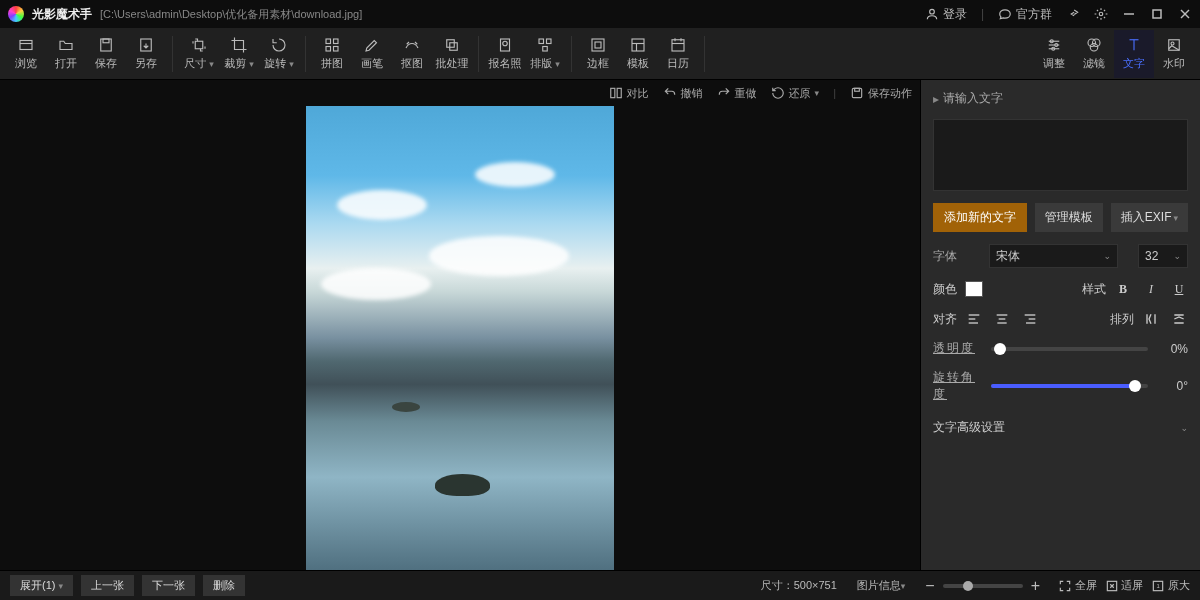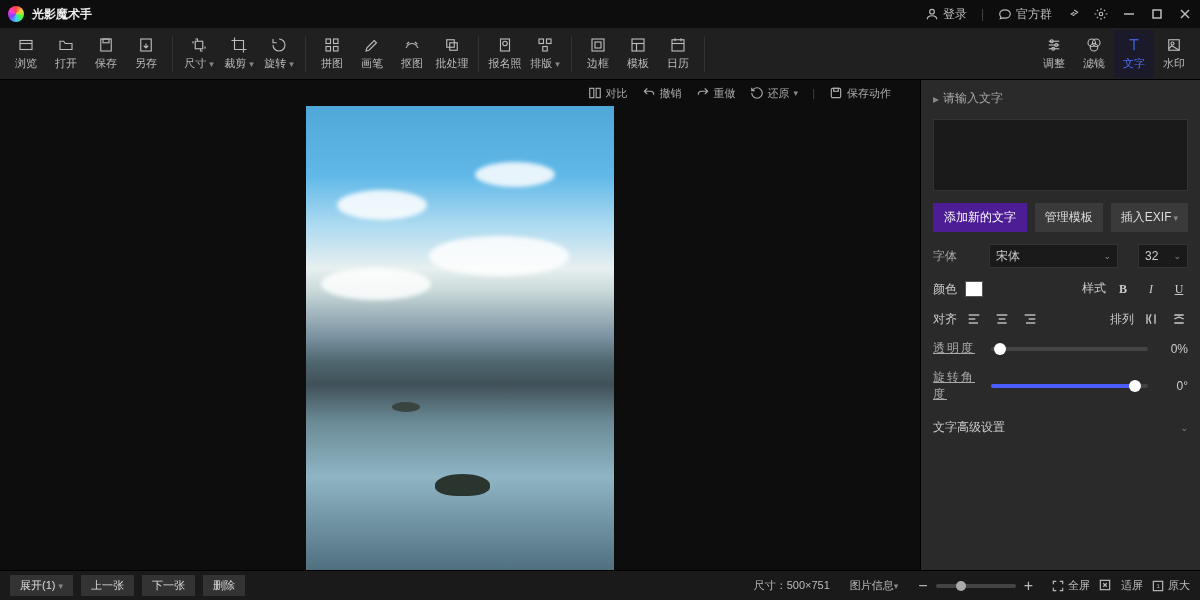--- a/index.html
+++ b/index.html
@@ -15,33 +15,33 @@
 .toolbar { height: 52px; background: #202020; display: flex; align-items: center; padding: 11px 6px; border-bottom: 1px solid #000; }
 .tool-group { display: flex; align-items: center; }
 .tool-btn { width: 40px; height: 48px; display: flex; flex-direction: column; align-items: center; justify-content: center; gap: 2px; color: #bbb; cursor: pointer; }
 .tool-btn svg, .tool-ico { width: 18px; height: 18px; stroke: #bbb; fill: none; stroke-width: 1.5; }
 .tool-btn.active { color: #4a6fff; background: #1a1a2a; }
 .tool-btn.active svg { stroke: #4a6fff; }
 .tool-lbl { font-size: 11px; }
 .sep { width: 1px; height: 36px; background: #333; margin: 0 6px; }
 .main { flex: 1; display: flex; min-height: 0; }
 .canvas-area { flex: 1; background: #0d0d0d; display: flex; flex-direction: column; position: relative; }
-.canvas-toolbar { height: 28px; display: flex; align-items: center; justify-content: flex-end; gap: 14px; padding: 0 29px; color: #aaa; font-size: 11px; }
+.canvas-toolbar { height: 28px; display: flex; align-items: center; justify-content: flex-end; gap: 14px; padding: 0 8px; color: #aaa; font-size: 11px; }
 .canvas-toolbar span { display: flex; align-items: center; gap: 4px; }
 .canvas-center { flex: 1; display: flex; align-items: center; justify-content: center; }
 .photo { width: 308px; height: 464px; background: linear-gradient(180deg,#4fa8d8 0%,#5fb8e8 15%,#a8d8f0 25%,#e8f0f0 35%,#c8d8d8 40%,#7890a0 50%,#506870 55%,#405058 60%,#6a8a95 68%,#8fb5c5 80%,#507080 100%); position:relative; overflow:hidden; }
 .cloud { position:absolute; background:#fff; border-radius:50%; opacity:0.85; filter:blur(2px); }
 .island { position:absolute; bottom:16%; left:42%; width:55px; height:22px; background:#2a3530; border-radius:50% 50% 40% 40%; }
 .island2 { position:absolute; bottom:34%; left:28%; width:28px; height:10px; background:#3a4540; border-radius:50%; }
 .sidebar { width: 280px; background: #2a2a2a; border-left: 1px solid #000; display: flex; flex-direction: column; padding: 10px 12px; gap: 12px; color: #ccc; font-size: 12px; }
 .side-head { color: #aaa; font-size: 12px; display:flex; align-items:center; gap:4px; }
 .text-input-area { height: 72px; background: #1a1a1a; border: 1px solid #333; }
 .btn-row { display: flex; gap: 8px; }
 .btn { padding: 6px 10px; background: #3a3a3a; border: none; color: #ddd; font-size: 12px; cursor: pointer; }
-.btn.primary { background: #4c1d95; color: #fff; flex:1; }
+.btn.primary { background: #a16207; color: #fff; flex:1; }
 .btn.exif { display:flex; align-items:center; gap:2px; }
 .field-row { display: flex; align-items: center; gap: 20px; }
 .field-row .label { width: 36px; color: #aaa; }
 .select { flex: 1; height: 24px; background: #1a1a1a; border: 1px solid #333; color: #ccc; padding: 0 6px; display:flex; align-items:center; justify-content:space-between; }
 .select.small { flex:0 0 50px; }
 .color-sw { width: 18px; height: 16px; background: #fff; border:1px solid #555; }
 .style-row { display:flex; align-items:center; justify-content:space-between; }
 .style-btns { display:flex; gap:10px; color:#ccc; }
 .style-btns span { width:18px; height:18px; display:flex; align-items:center; justify-content:center; border:1px solid transparent; cursor:pointer; font-family: "Times New Roman", serif; }
 .slider-row { display:flex; align-items:center; gap:10px; }
@@ -58,20 +58,21 @@
 .zoom-thumb { position:absolute; left:32%; top:50%; width:10px; height:10px; background:#aaa; border-radius:50%; transform:translate(-50%,-50%); }
 .chev { font-size:9px; color:#888; }
 svg { display:block; }
 </style>
 </head>
 <body>
 
 <div class="titlebar">
   <span class="logo"></span>
   <span class="app-title">光影魔术手</span>
+  <span class="file-path">[C:\Users\admin\Desktop\优化备用素材\download.jpg]</span>
   <div class="title-spacer"></div>
   <div class="title-right">
     <span>
         <svg width="14" height="14" viewBox="0 0 24 24" stroke="#bbb" fill="none" stroke-width="2">
           <circle cx="12" cy="8" r="4"></circle>
           <path d="M4 21c0-4 4-6 8-6s8 2 8 6"></path>
         </svg>
         <span>登录</span>
       </span>
     <span style="color:#444">|</span>
@@ -352,21 +353,21 @@
       <div class="select small">
           <span>32</span>
           <span class="chev">⌄</span>
         </div>
     </div>
     <div class="style-row">
       <div style="display:flex;align-items:center;gap:8px">
         <span class="label">颜色</span>
         <span class="color-sw"></span>
       </div>
-      <div style="display:flex;gap:8px">
+      <div style="display:flex;align-items:center;gap:8px">
         <span>样式</span>
         <div class="style-btns">
           <span style="font-weight:bold">B</span>
           <span style="font-style:italic">I</span>
           <span style="text-decoration:underline">U</span>
         </div>
       </div>
     </div>
     <div class="style-row">
       <div style="display:flex;align-items:center;gap:8px">
@@ -445,21 +446,21 @@
   <div class="zoom-track">
       <div class="zoom-thumb"></div>
     </div>
   <span style="font-size:16px">+</span>
   <span style="margin-left:10px;display:flex;gap:3px;align-items:center">
       <svg width="14" height="14" viewBox="0 0 24 24" stroke="#bbb" fill="none" stroke-width="2">
         <path d="M4 9V4h5M20 9V4h-5M4 15v5h5M20 15v5h-5"></path>
       </svg>
       <span>全屏</span>
     </span>
-  <span style="display:flex;gap:9px;align-items:flex-start">
+  <span style="display:flex;gap:2px;align-items:flex-end">
       <svg width="14" height="14" viewBox="0 0 24 24" stroke="#bbb" fill="none" stroke-width="2">
         <rect x="4" y="4" width="16" height="16"></rect>
         <path d="M9 9l6 6M15 9l-6 6"></path>
       </svg>
       <span>适屏</span>
     </span>
   <span style="display:flex;gap:3px;align-items:center">
       <svg width="14" height="14" viewBox="0 0 24 24" stroke="#bbb" fill="none" stroke-width="2">
         <rect x="4" y="4" width="16" height="16"></rect>
         <text x="12" y="16" font-size="10" fill="#bbb" text-anchor="middle" stroke="none">1</text>

